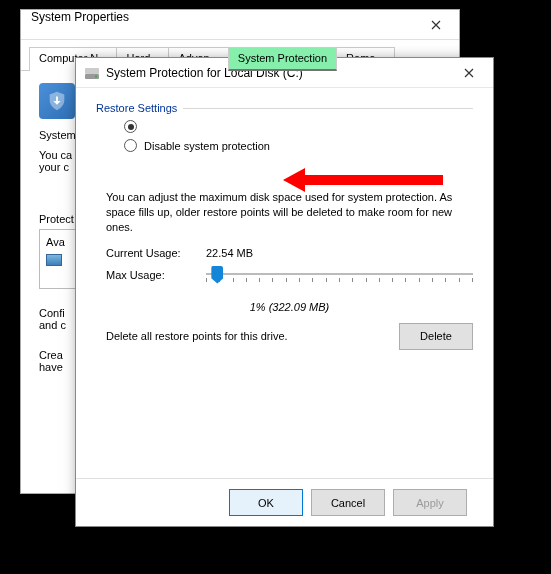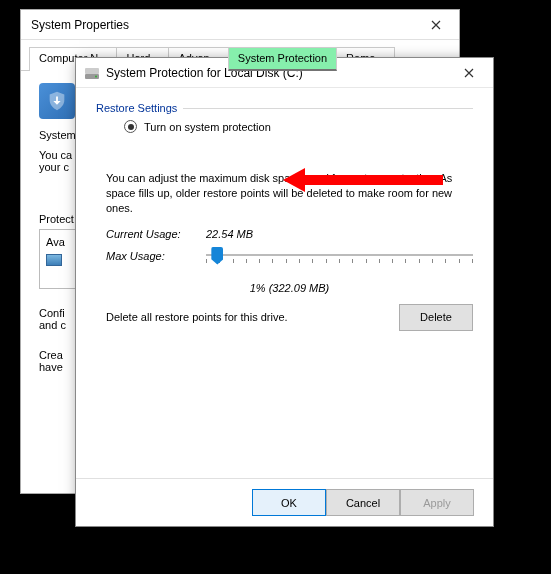--- a/index.html
+++ b/index.html
@@ -20,21 +20,20 @@
     left: 20px;
     top: 9px;
     width: 440px;
     height: 485px;
     background: #fff;
     border: 1px solid #aaa;
   }
   .parent-titlebar {
     height: 30px;
     display: flex;
-    align-items: center;
     padding: 0 10px;
     border-bottom: 1px solid #e0e0e0;
     background: #fff;
     position: relative;
   }
   .parent-titlebar .title { flex: 1; }
   .parent-close {
     position: absolute; right: 0; top: 0;
     width: 46px; height: 30px;
     display: flex; align-items: center; justify-content: center;
@@ -158,21 +157,20 @@
   .radio.selected::after {
     content: "";
     width: 6px; height: 6px;
     background: #333;
     border-radius: 50%;
   }
   .usage-row {
     display: flex;
     margin: 6px 0 6px 10px;
     font-size:11px;
-    font-style:italic;
   }
   .usage-row .lbl { width: 100px; }
   .slider-wrap {
     flex:1;
     position:relative;
     height:30px;
   }
   .slider-track {
     position:absolute; left:0; right:0; top:8px;
     height:2px; background:#bbb;
@@ -210,24 +208,24 @@
     display:inline-flex;align-items:center;justify-content:center;
     padding: 0 12px;
   }
   .btn.default {
     border: 1.5px solid #0078d7;
     background:#e5f1fb;
   }
   .btn.disabled { color:#9a9a9a; }
   .dlg-footer {
     border-top: 1px solid #e0e0e0;
-    padding: 10px 19px;
+    padding: 10px 26px;
     display: flex;
     justify-content: flex-end;
-    gap: 0;
+    gap: 8px;
   }
   
   .arrow {
     position:absolute;
     pointer-events:none;
   }
 </style>
 </head>
 <body>
 
@@ -292,21 +290,24 @@
   </div>
   <div class="dlg-body">
 
     <div class="group-header">
       <span>Restore Settings</span>
       <span class="line"></span>
     </div>
 
     <div class="radio-row">
       <span class="radio selected"></span>
-      <span>Turn on system protection</span>
+    </div>
+    <div class="radio-row">
+      <span class="radio"></span>
+      <span>Disable system protection</span>
     </div>
 
     <div style="height:24px"></div>
 
     <div class="desc">You can adjust the maximum disk space used for system protection. As space fills up, older restore points will be deleted to make room for new ones.</div>
 
     <div class="usage-row">
       <span class="lbl">Current Usage:</span>
       <span>22.54 MB</span>
     </div>

